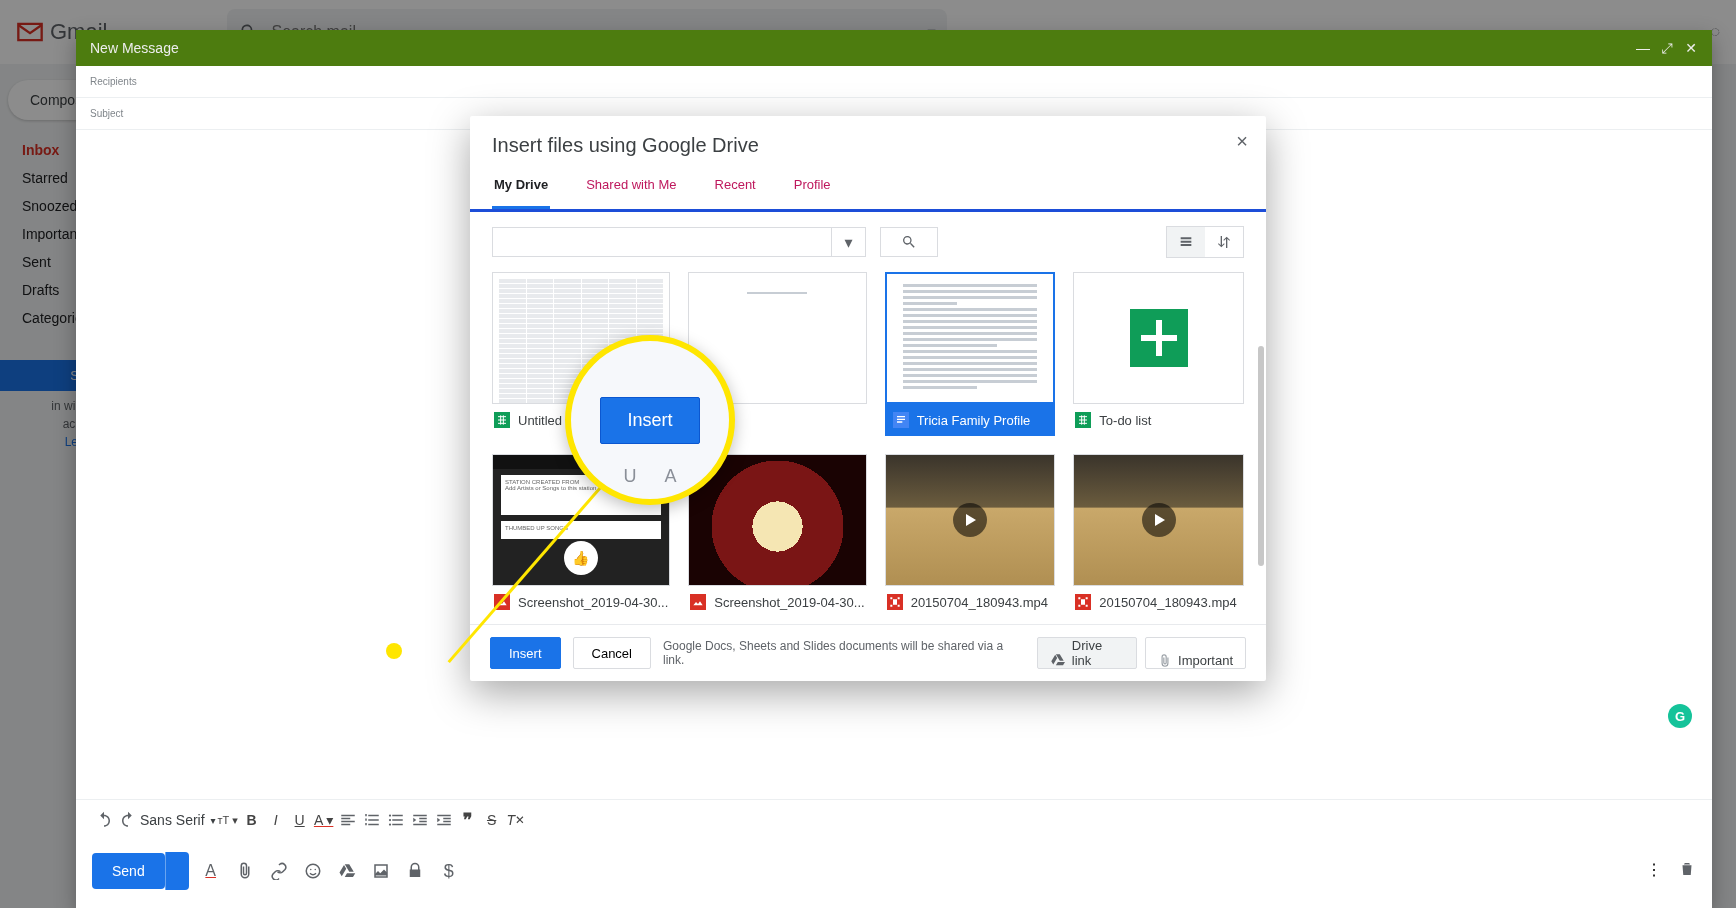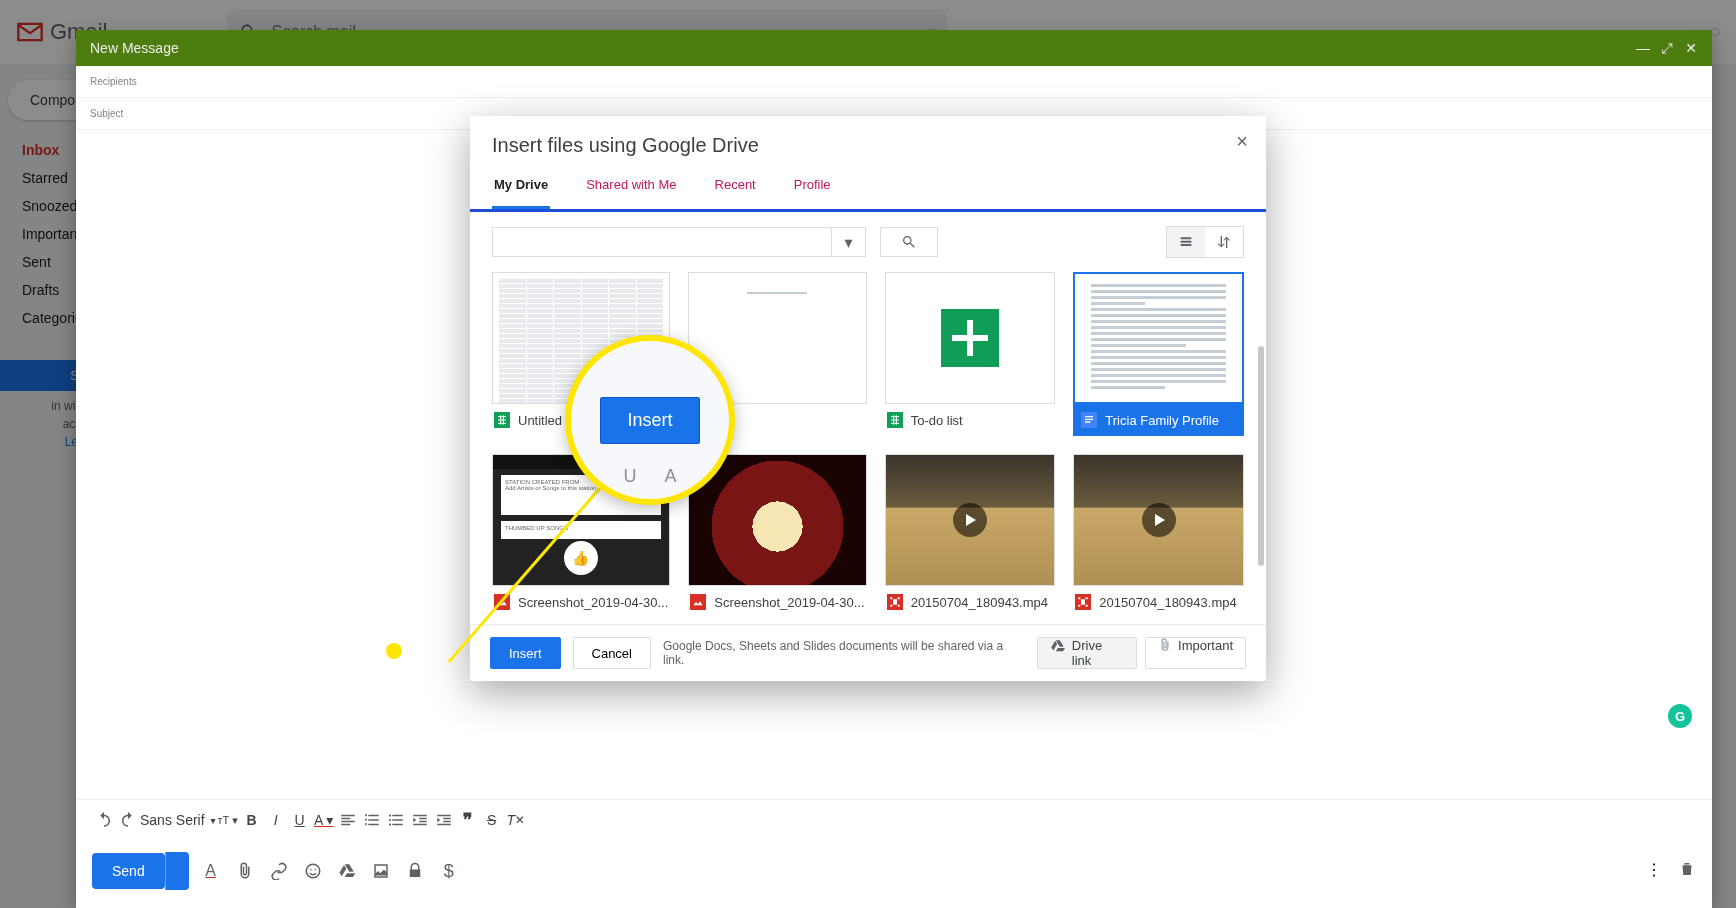--- a/index.html
+++ b/index.html
@@ -60,21 +60,21 @@
 .thumb{height:132px;border:1px solid #dadce0;background:#fff;position:relative;overflow:hidden;display:flex;align-items:center;justify-content:center}
 .thumb.selected{border:2px solid #1a73e8}
 .caption{display:flex;align-items:center;gap:8px;padding:8px 2px;font-size:13px;color:#3c4043;white-space:nowrap;overflow:hidden;text-overflow:ellipsis}
 .caption.selected{background:#1a73e8;color:#fff;padding:8px}
 .file-ico{width:16px;height:16px;flex-shrink:0}
 .picker-footer{margin-top:auto;border-top:1px solid #e8eaed;padding:12px 20px;display:flex;align-items:center;gap:12px}
 .btn{height:32px;padding:0 18px;font-size:13px;border-radius:2px;border:1px solid #dadce0;background:#fff;cursor:pointer}
 .btn.primary{background:#1a73e8;color:#fff;border-color:#1a73e8;font-weight:500}
 .footer-note{font-size:12px;color:#5f6368}
 .footer-right{margin-left:auto;display:flex;gap:8px}
-.chip{display:flex;align-items:flex-start;gap:6px;border:1px solid #dadce0;height:32px;padding:0 12px;font-size:13px;color:#3c4043;border-radius:2px;cursor:pointer}
+.chip{display:flex;align-items:flex-end;gap:6px;border:1px solid #dadce0;height:32px;padding:0 12px;font-size:13px;color:#3c4043;border-radius:2px;cursor:pointer}
 .chip.active{background:#f1f3f4}
 .scroll-handle{position:absolute;right:2px;top:230px;width:6px;height:220px;background:#c7c7c7;border-radius:3px}
 
 .callout{position:absolute;z-index:50;left:565px;top:335px;width:170px;height:170px;border-radius:50%;border:6px solid #ffe600;background:#f6f8fb;display:flex;align-items:center;justify-content:center;box-shadow:0 4px 16px rgba(0,0,0,.25)}
 .callout .big-insert{background:#1a73e8;color:#fff;font-size:18px;font-weight:500;padding:12px 26px;border-radius:2px;border:1px solid #0b57d0}
 .callout .mini{position:absolute;bottom:12px;left:0;right:0;display:flex;justify-content:center;gap:28px;font-size:18px;color:#8a8f98;font-weight:500}
 .leader{position:absolute;z-index:49;border-left:3px solid #ffe600;transform:rotate(41deg);transform-origin:top left}
 .dot{position:absolute;z-index:49;width:16px;height:16px;border-radius:50%;background:#ffe600}
 .grammarly{position:absolute;right:44px;bottom:180px;width:24px;height:24px;border-radius:50%;background:#15c39a;z-index:25;display:flex;align-items:center;justify-content:center;color:#fff;font-weight:700;font-size:13px}
 
@@ -465,60 +465,60 @@
         </div>
       <div class="caption">
           <svg class="file-ico" viewBox="0 0 24 24">
             <rect width="24" height="24" fill="#0f9d58"></rect>
             <path d="M6 7h12M6 12h12M6 17h12M10 5v14M14 5v14" stroke="#fff" stroke-width="1.5"></path>
           </svg>
           <span>U</span>
         </div>
     </div>
     <div class="card">
+      <div class="thumb selected">
+          <div class="doc-thumb">
+            <p></p>
+            <p></p>
+            <p></p>
+            <p style="width:40%"></p>
+            <p></p>
+            <p></p>
+            <p></p>
+            <p></p>
+            <p></p>
+            <p></p>
+            <p style="width:70%"></p>
+            <p></p>
+            <p></p>
+            <p></p>
+            <p></p>
+            <p></p>
+            <p></p>
+            <p style="width:55%"></p>
+          </div>
+        </div>
+      <div class="caption selected">
+          <svg class="file-ico" viewBox="0 0 24 24">
+            <rect width="24" height="24" fill="#4285f4"></rect>
+            <path d="M6 7h12M6 11h12M6 15h8" stroke="#fff" stroke-width="2"></path>
+          </svg>
+          <span>Tricia Family Profile</span>
+        </div>
+    </div>
+    <div class="card">
       <div class="thumb">
           <div class="sheets-logo"></div>
         </div>
       <div class="caption">
           <svg class="file-ico" viewBox="0 0 24 24">
             <rect width="24" height="24" fill="#0f9d58"></rect>
             <path d="M6 7h12M6 12h12M6 17h12M10 5v14M14 5v14" stroke="#fff" stroke-width="1.5"></path>
           </svg>
           <span>To-do list</span>
-        </div>
-    </div>
-    <div class="card">
-      <div class="thumb selected">
-          <div class="doc-thumb">
-            <p></p>
-            <p></p>
-            <p></p>
-            <p style="width:40%"></p>
-            <p></p>
-            <p></p>
-            <p></p>
-            <p></p>
-            <p></p>
-            <p></p>
-            <p style="width:70%"></p>
-            <p></p>
-            <p></p>
-            <p></p>
-            <p></p>
-            <p></p>
-            <p></p>
-            <p style="width:55%"></p>
-          </div>
-        </div>
-      <div class="caption selected">
-          <svg class="file-ico" viewBox="0 0 24 24">
-            <rect width="24" height="24" fill="#4285f4"></rect>
-            <path d="M6 7h12M6 11h12M6 15h8" stroke="#fff" stroke-width="2"></path>
-          </svg>
-          <span>Tricia Family Profile</span>
         </div>
     </div>
 
     <div class="card">
       <div class="thumb">
           <div class="phone-thumb">
             <div class="bar"></div>
             <div class="card1">STATION CREATED FROM<br>Add Artists or Songs to this station</div>
             <div class="card2">THUMBED UP SONGS</div>
             <div class="circle">👍</div>

